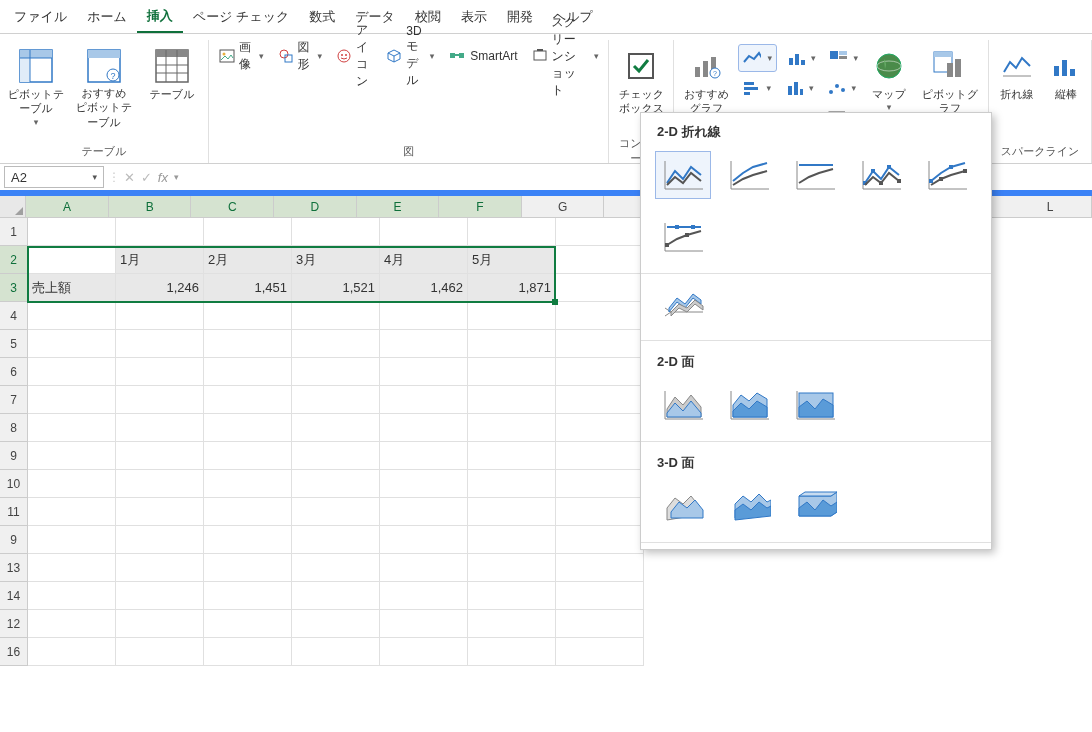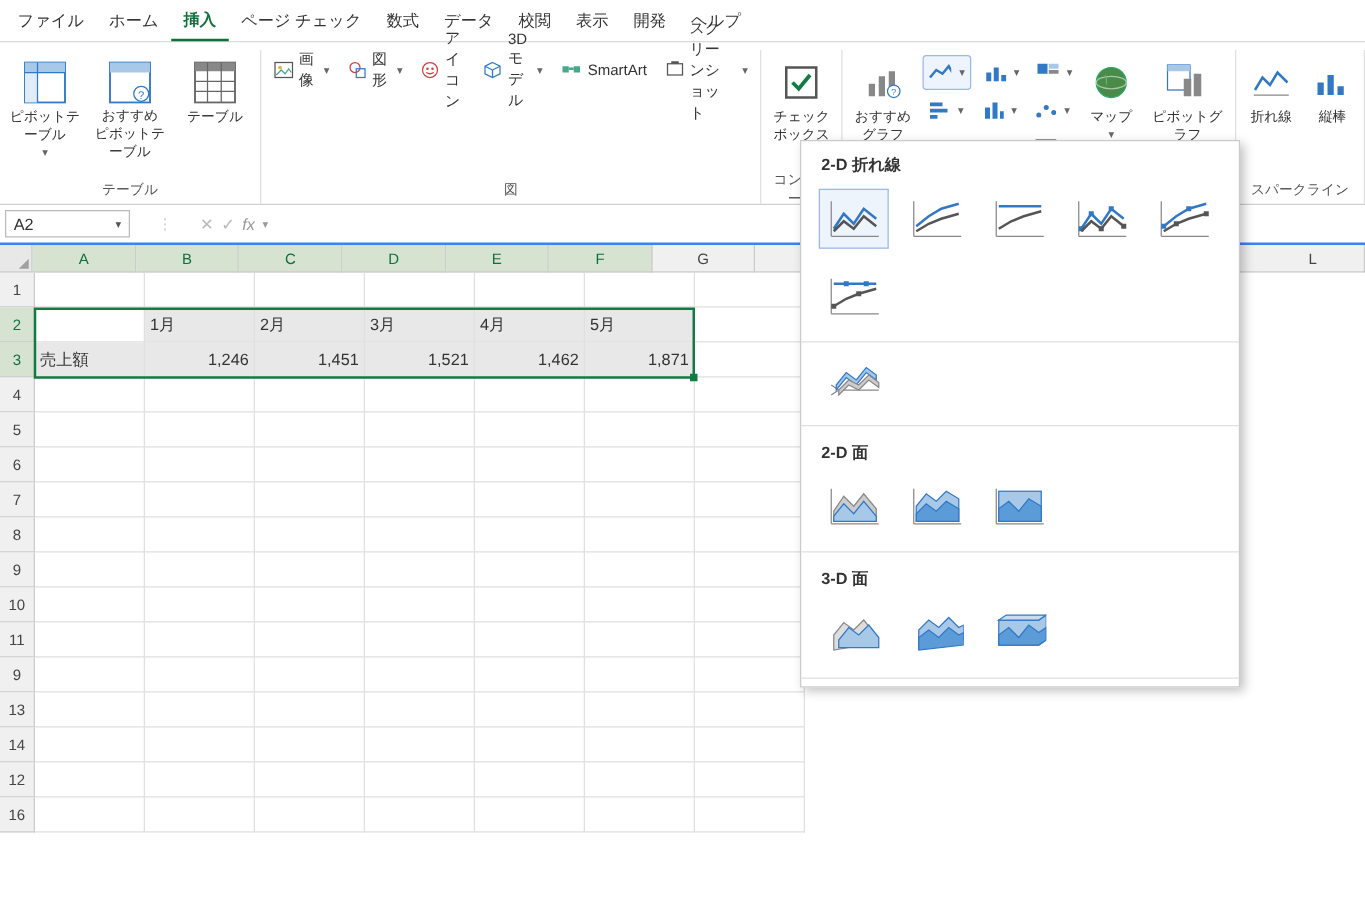--- a/index.html
+++ b/index.html
@@ -19,21 +19,21 @@
     .big-btn .icon-slot { width: 40px; height: 40px; margin-bottom: 2px; display: flex; align-items: center; justify-content: center; }
     .big-btn .lbl { font-size: 11px; font-family: Liberation Mono, monospace; }
     .big-btn .caret { font-size: 9px; color: #666; }
     .small-row { display: flex; flex-direction: row; gap: 2px; }
     .small-btn { display: flex; align-items: center; height: 28px; padding: 2px 6px; cursor: pointer; gap: 4px; }
     .small-btn .sicon { width: 18px; height: 18px; display: inline-flex; align-items: center; justify-content: center; }
     .small-btn .slbl { font-size: 12px; }
     .small-btn .caret { font-size: 9px; color: #666; margin-left: 2px; }
     
     
-    .formulabar { display: flex; align-items: center; height: 32px; border-bottom: 2px solid #3b82f6; padding: 0 4px; gap: 22px; }
+    .formulabar { display: flex; align-items: center; height: 32px; border-bottom: 6px solid #3b82f6; padding: 0 4px; gap: 4px; }
     .namebox { width: 100px; height: 22px; border: 1px solid #bbb; padding: 2px 6px; font-size: 13px; display: flex; align-items: center; justify-content: space-between; }
     .namebox .dd { font-size: 9px; color: #555; }
     .fxbtns { display: flex; gap: 6px; color: #999; align-items: center; }
     .fxbtns span { font-size: 13px; cursor: pointer; }
     .fxinput { flex: 1; height: 22px; border: none; padding: 2px 6px; }
     
     
     .grid { position: relative; }
     .col-headers { display: flex; height: 22px; background: #f0f0f0; }
     .corner { width: 28px; border-right: 1px solid #ccc; border-bottom: 1px solid #ccc; background: #e8e8e8; position: relative; }

